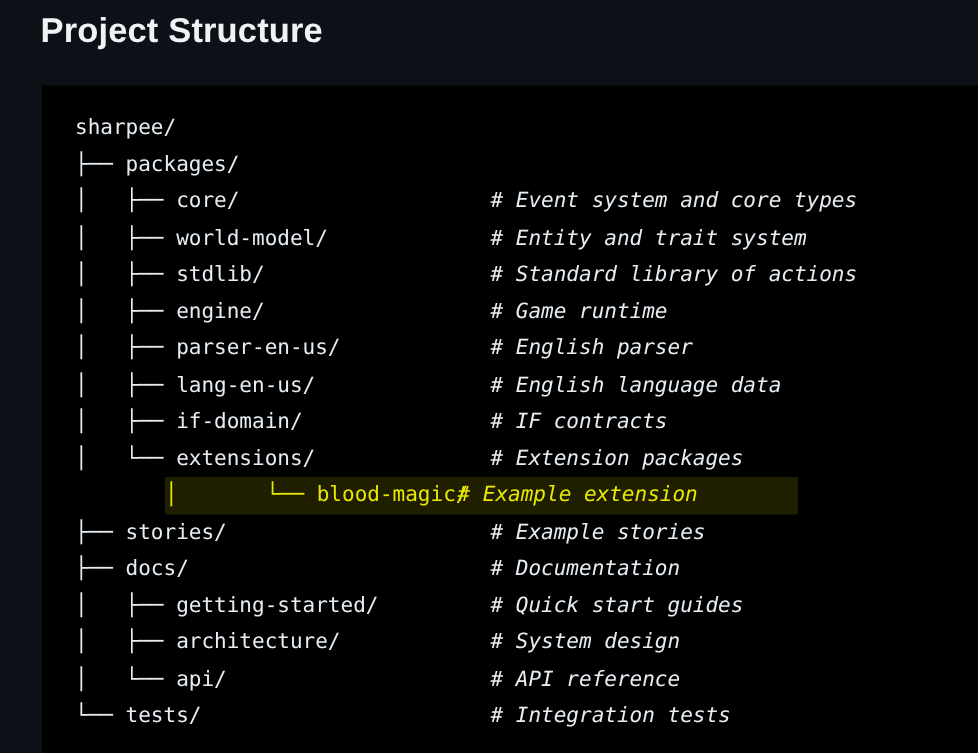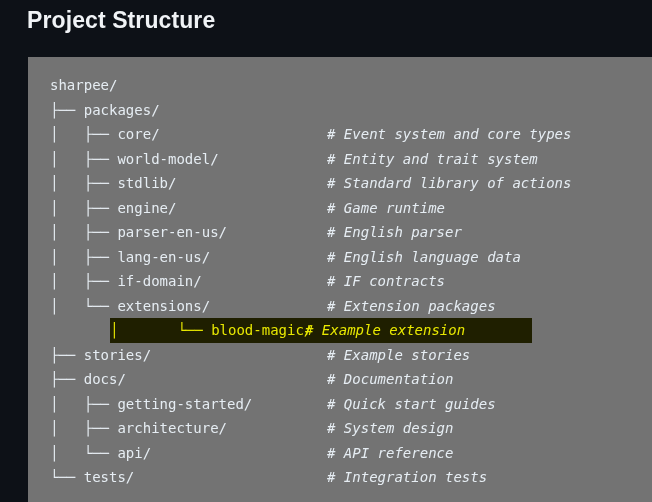--- a/index.html
+++ b/index.html
@@ -31,21 +31,21 @@
     letter-spacing: 0.1px;
     line-height: 32px;
     white-space: nowrap;
   }
   #code-block {
     position: absolute;
     left: 28px;
     top: 57px;
     width: 624px;
     height: 445px;
-    background: #737373;
+    background: #000000;
     box-sizing: border-box;
     padding: 16px 0 0 0;
     overflow: hidden;
   }
   .tree {
     margin: 0;
     padding: 0;
     font-family: "DejaVu Sans Mono", "Liberation Mono", monospace;
     font-size: 14px;
     line-height: 24.5px;

